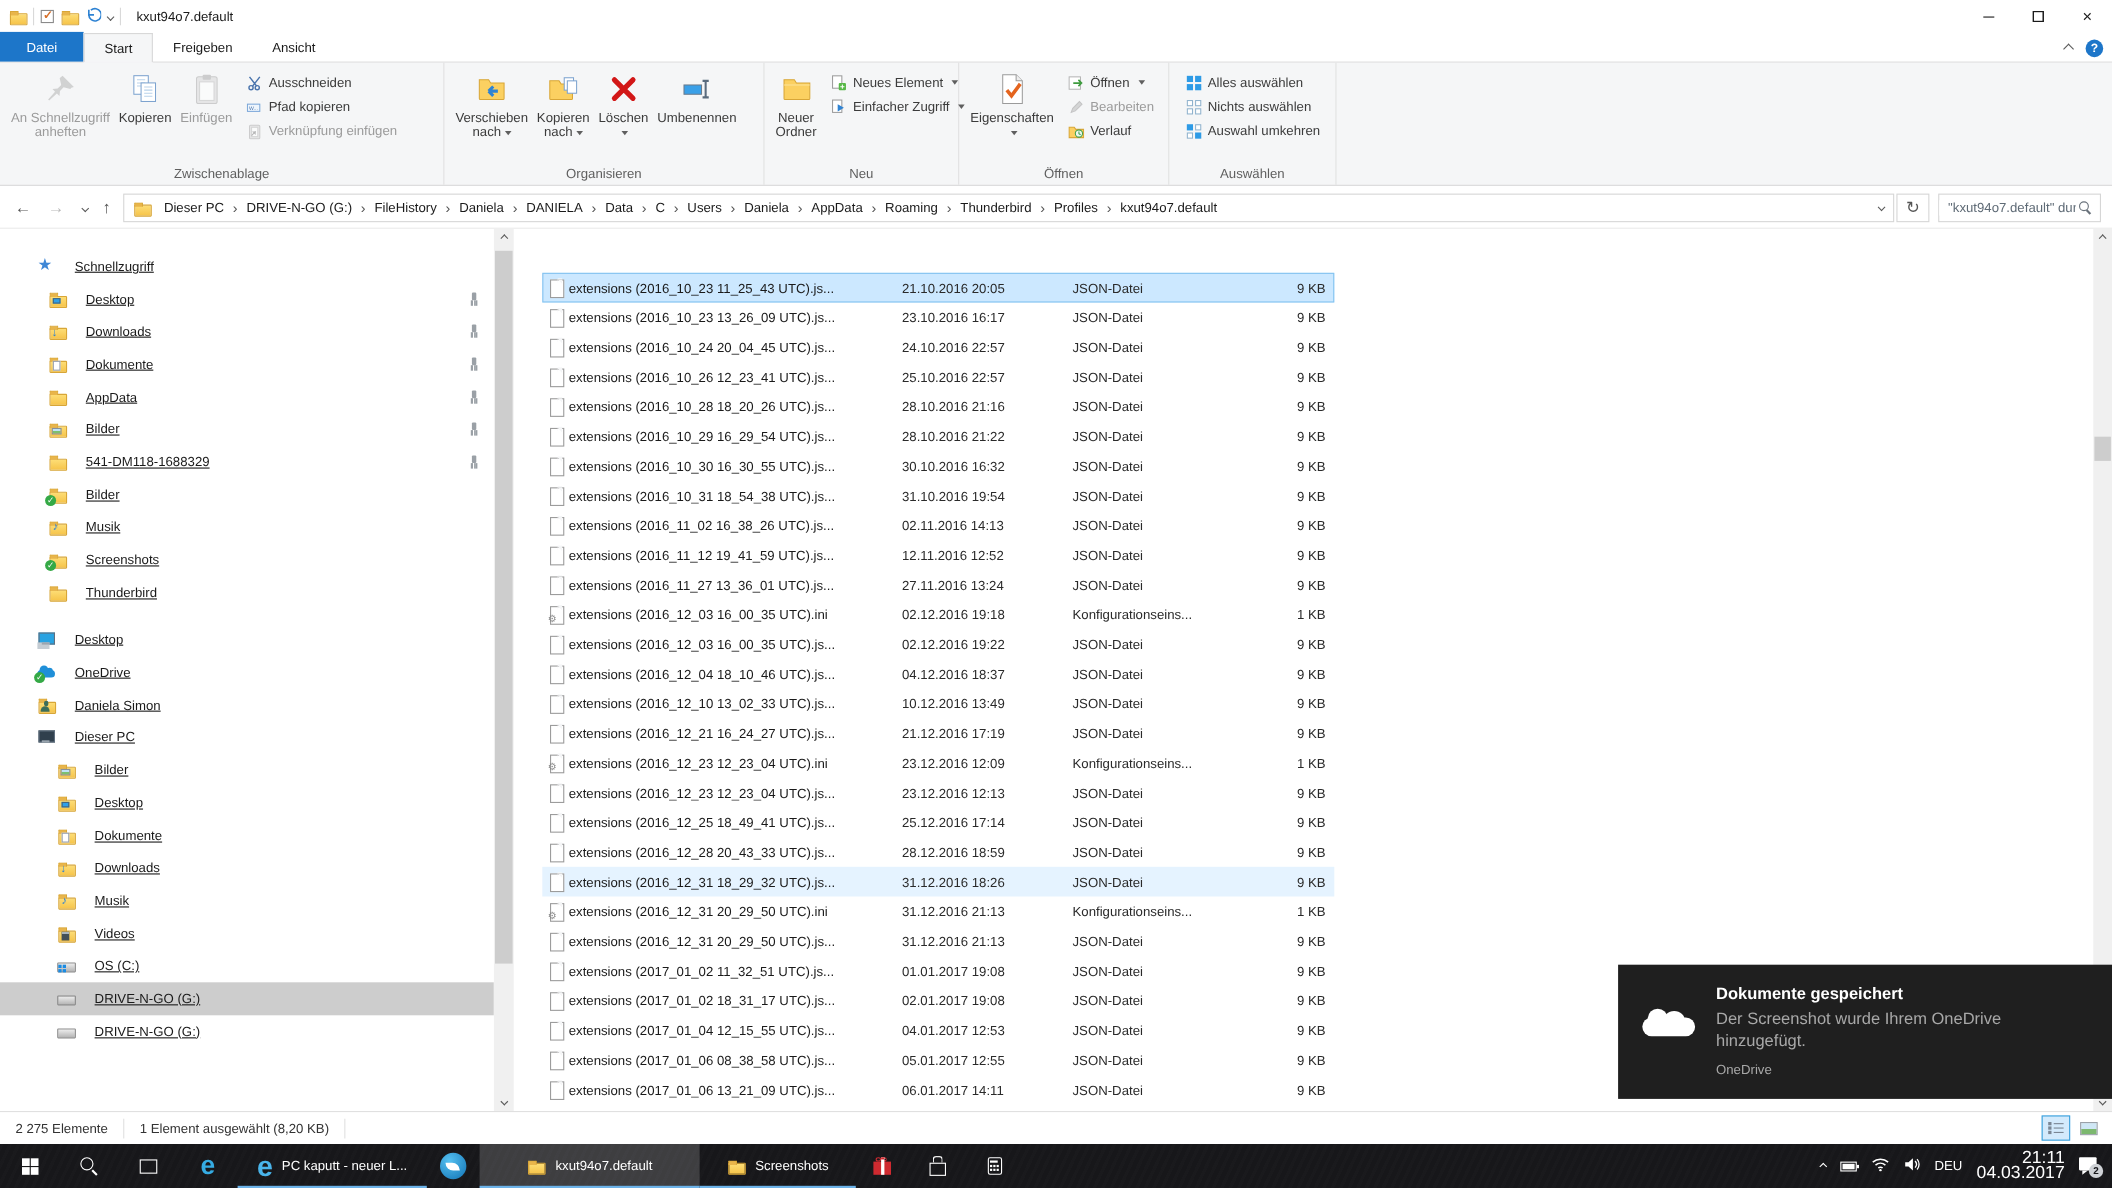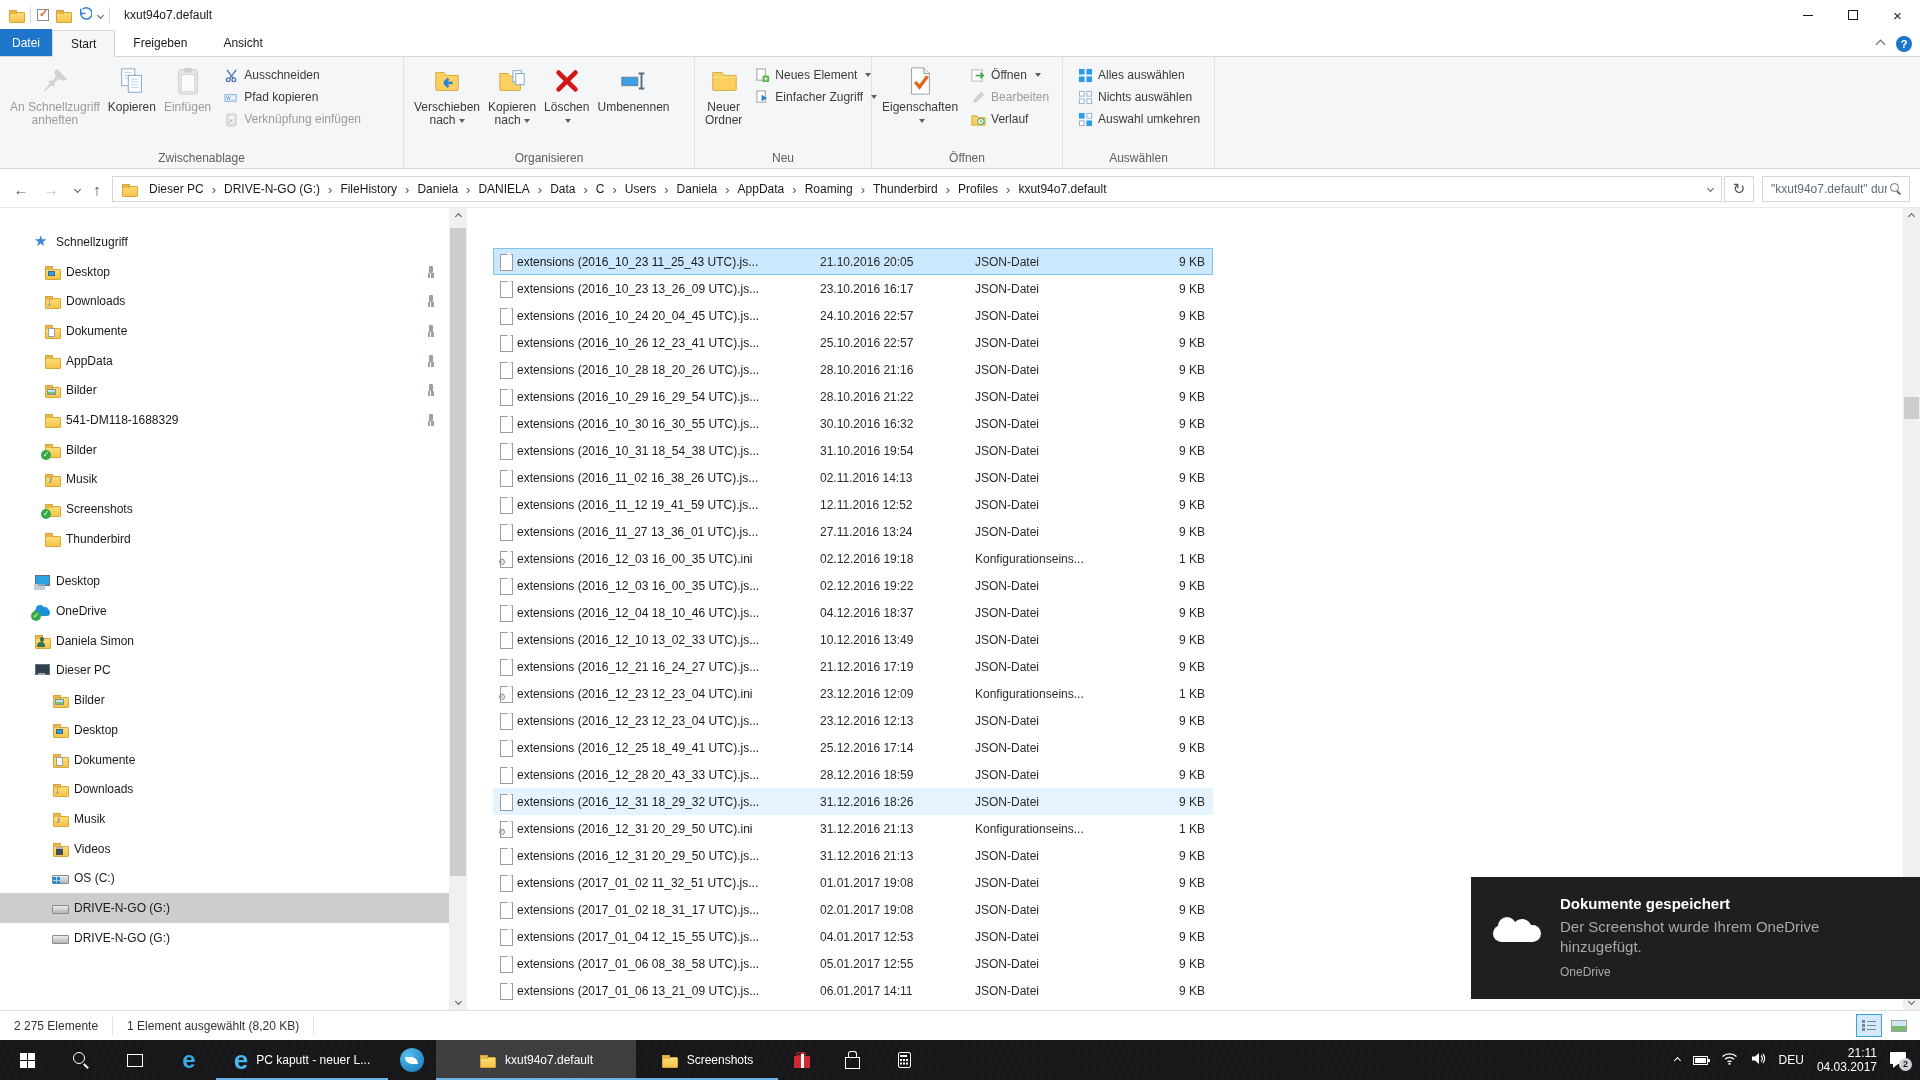--- a/index.html
+++ b/index.html
@@ -15,21 +15,21 @@
   .wcontrols { position:absolute; right:0; top:0; height:30px; display:flex; }
   .wc { width:45px; height:30px; display:flex; align-items:center; justify-content:center; color:#1a1a1a; font-size:15px; }
   .min-glyph { width:10px; height:1px; background:#1a1a1a; }
   .restore-glyph { position:relative; width:10px; height:10px; }
   .restore-glyph::before { content:''; position:absolute; left:0; bottom:0; width:8px; height:8px; border:1px solid #1a1a1a; background:#fff; }
   .restore-glyph::after { content:''; position:absolute; right:0; top:0; width:8px; height:8px; border:1px solid #1a1a1a; }
 
   
   .tabrow { position:absolute; left:0; top:30px; width:1920px; height:27px; background:#fff; border-bottom:1px solid #d8d8d8; display:flex; align-items:flex-end; }
   .tab { height:27px; display:flex; align-items:center; padding:0 18px; font-size:12px; color:#1a1a1a; }
-  .tab.file { background:#1d76c9; color:#fff; padding:0 12px; }
+  .tab.file { background:#1d76c9; color:#fff; padding:0 24px; }
   .tab.active { background:#f5f6f7; border:1px solid #d8d8d8; border-bottom:1px solid #f5f6f7; margin-bottom:-1px; }
   .tabrow-right { position:absolute; right:8px; top:36px; display:flex; align-items:center; gap:12px; }
   .help-circle { width:16px; height:16px; border-radius:50%; background:#1d76c9; color:#fff; font-size:11px; font-weight:bold; display:flex; align-items:center; justify-content:center; }
 
   
   .ribbon { position:absolute; left:0; top:57px; width:1920px; height:112px; background:#f5f6f7; border-bottom:1px solid #d8d8d8; }
   .rgroup { position:absolute; top:0; height:111px; border-right:1px solid #e2e2e2; }
   .g1 { left:0; width:404px; } .g2 { left:404px; width:291px; } .g3 { left:695px; width:177px; } .g4 { left:872px; width:191px; } .g5 { left:1063px; width:152px; }
   .glabel { position:absolute; bottom:3px; left:0; width:100%; text-align:center; color:#5f5f5f; font-size:12px; }
   .gbody { display:flex; padding:3px 4px 0 6px; }
@@ -68,21 +68,21 @@
   .chev.white { border-color:#fff; }
 
   
   .main { position:absolute; left:0; top:208px; width:1920px; height:802px; background:#fff; overflow:hidden; }
 
   
   .sidebar { position:absolute; left:0; top:0; width:449px; height:802px; overflow:hidden; padding-top:19px; }
   .sb-row { position:relative; height:29.7px; display:flex; align-items:center; }
   .sb-row.lvl0 { padding-left:34px; } .sb-row.lvl1 { padding-left:44px; } .sb-row.lvl2 { padding-left:52px; }
   .sb-row.selected { background:#cdcdcd; }
-  .sb-row .lbl { margin-left:4px; white-space:nowrap; }
+  .sb-row .lbl { margin-left:16px; white-space:nowrap;text-decoration:underline; }
   .sb-spacer { height:13px; }
   .pin { position:absolute; right:12px; top:8px; width:13px; height:13px; }
   .pin::before { content:''; position:absolute; left:5px; top:1px; width:4px; height:7px; background:#9aa0a6; border-radius:1px; box-shadow:-2px 6px 0 -1px #9aa0a6, 2px 6px 0 -1px #9aa0a6; }
   .pin::after { content:''; position:absolute; left:6.5px; top:8px; width:1.5px; height:5px; background:#9aa0a6; }
   .sb-scroll { position:absolute; left:449px; top:0; width:18px; height:802px; background:#f0f0f0; }
   .fl-scroll { position:absolute; right:0; top:0; width:17px; height:802px; background:#f0f0f0; }
   .sc-arrow { position:absolute; left:0; width:100%; height:17px; display:flex; align-items:center; justify-content:center; }
   .sc-thumb { position:absolute; left:1px; right:1px; background:#cdcdcd; }
 
   
@@ -176,21 +176,21 @@
   .tb-bow { position:absolute; left:2px; top:0; width:5px; height:4px; border:1.5px solid #cf2a30; border-radius:50%; box-shadow:6px 0 0 -1.5px #17171a, 5px 0 0 0 #cf2a30; }
   .tb-store { position:relative; width:15px; height:12px; border:1.5px solid #fff; margin-top:5px; }
   .tb-store::before { content:''; position:absolute; left:2.5px; top:-7px; width:7px; height:5px; border:1.5px solid #fff; border-bottom:none; border-radius:3px 3px 0 0; }
   .tb-calc { position:relative; width:13px; height:16px; border:1.5px solid #fff; border-radius:2px; }
   .tb-calc::before { content:''; position:absolute; left:1.5px; top:1.5px; width:7px; height:2px; background:#fff; }
   .tb-calc::after { content:''; position:absolute; left:1.5px; top:6px; width:2px; height:2px; background:#fff; box-shadow:3px 0 0 #fff, 6px 0 0 #fff, 0 3.5px 0 #fff, 3px 3.5px 0 #fff, 6px 3.5px 0 #fff; }
   .tray { position:absolute; right:0; top:0; height:40px; display:flex; align-items:center; gap:13px; padding-right:10px; color:#fff; }
   .tray-batt { position:relative; width:15px; height:9px; border:1px solid #fff; }
   .tray-batt::before { content:''; position:absolute; left:1px; top:1px; width:11px; height:5px; background:#fff; }
   .tray-batt::after { content:''; position:absolute; right:-3px; top:2px; width:2px; height:3px; background:#fff; }
-  .tray-clock { text-align:right; line-height:14px; font-size:12px; }
+  .tray-clock { text-align:right; line-height:14px; font-size:16px; }
   .tray-ac { position:relative; width:20px; height:18px; }
   .tray-ac::before { content:''; position:absolute; left:0; top:1px; width:16px; height:12px; background:#fff; border-radius:1px; }
   .tray-ac::after { content:''; position:absolute; left:3px; top:13px; width:0; height:0; border-top:4px solid #fff; border-right:5px solid transparent; }
   .tray-badge { position:absolute; right:-2px; bottom:-2px; width:13px; height:13px; border-radius:50%; background:#cfd2d6; color:#17171a; font-size:9px; line-height:13px; text-align:center; font-weight:bold; }
 </style>
 </head>
 <body>
 
 <div class="screen">
 

